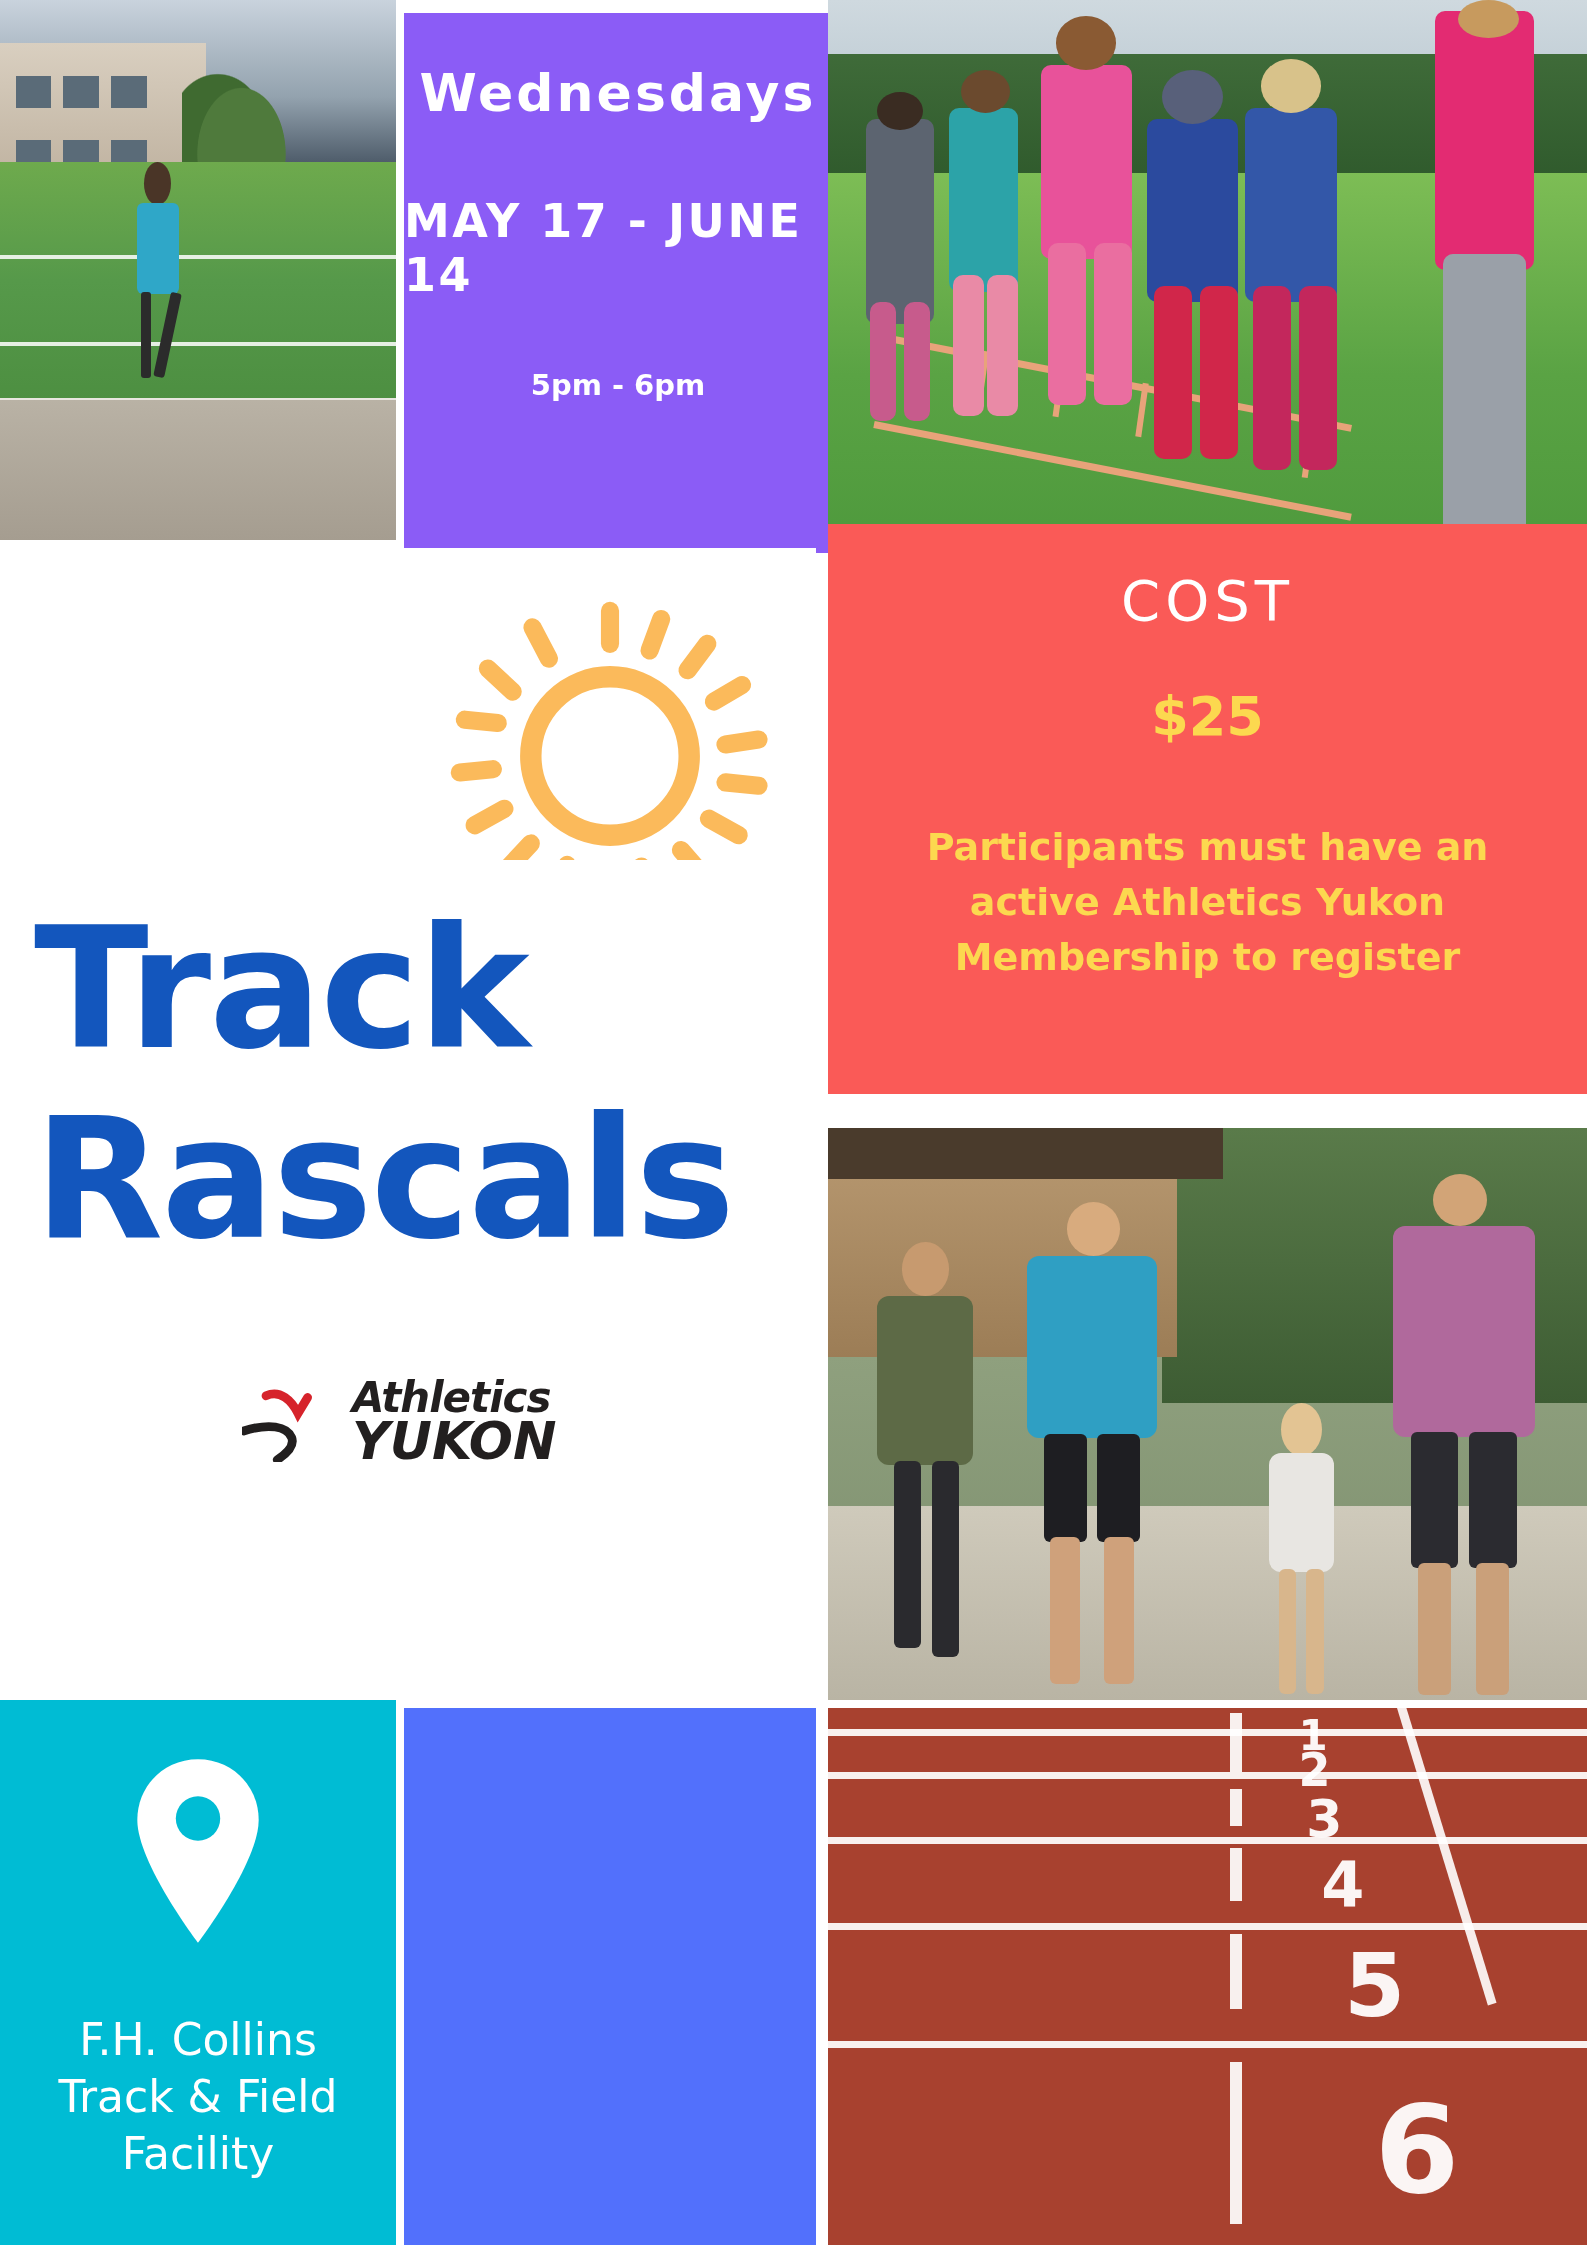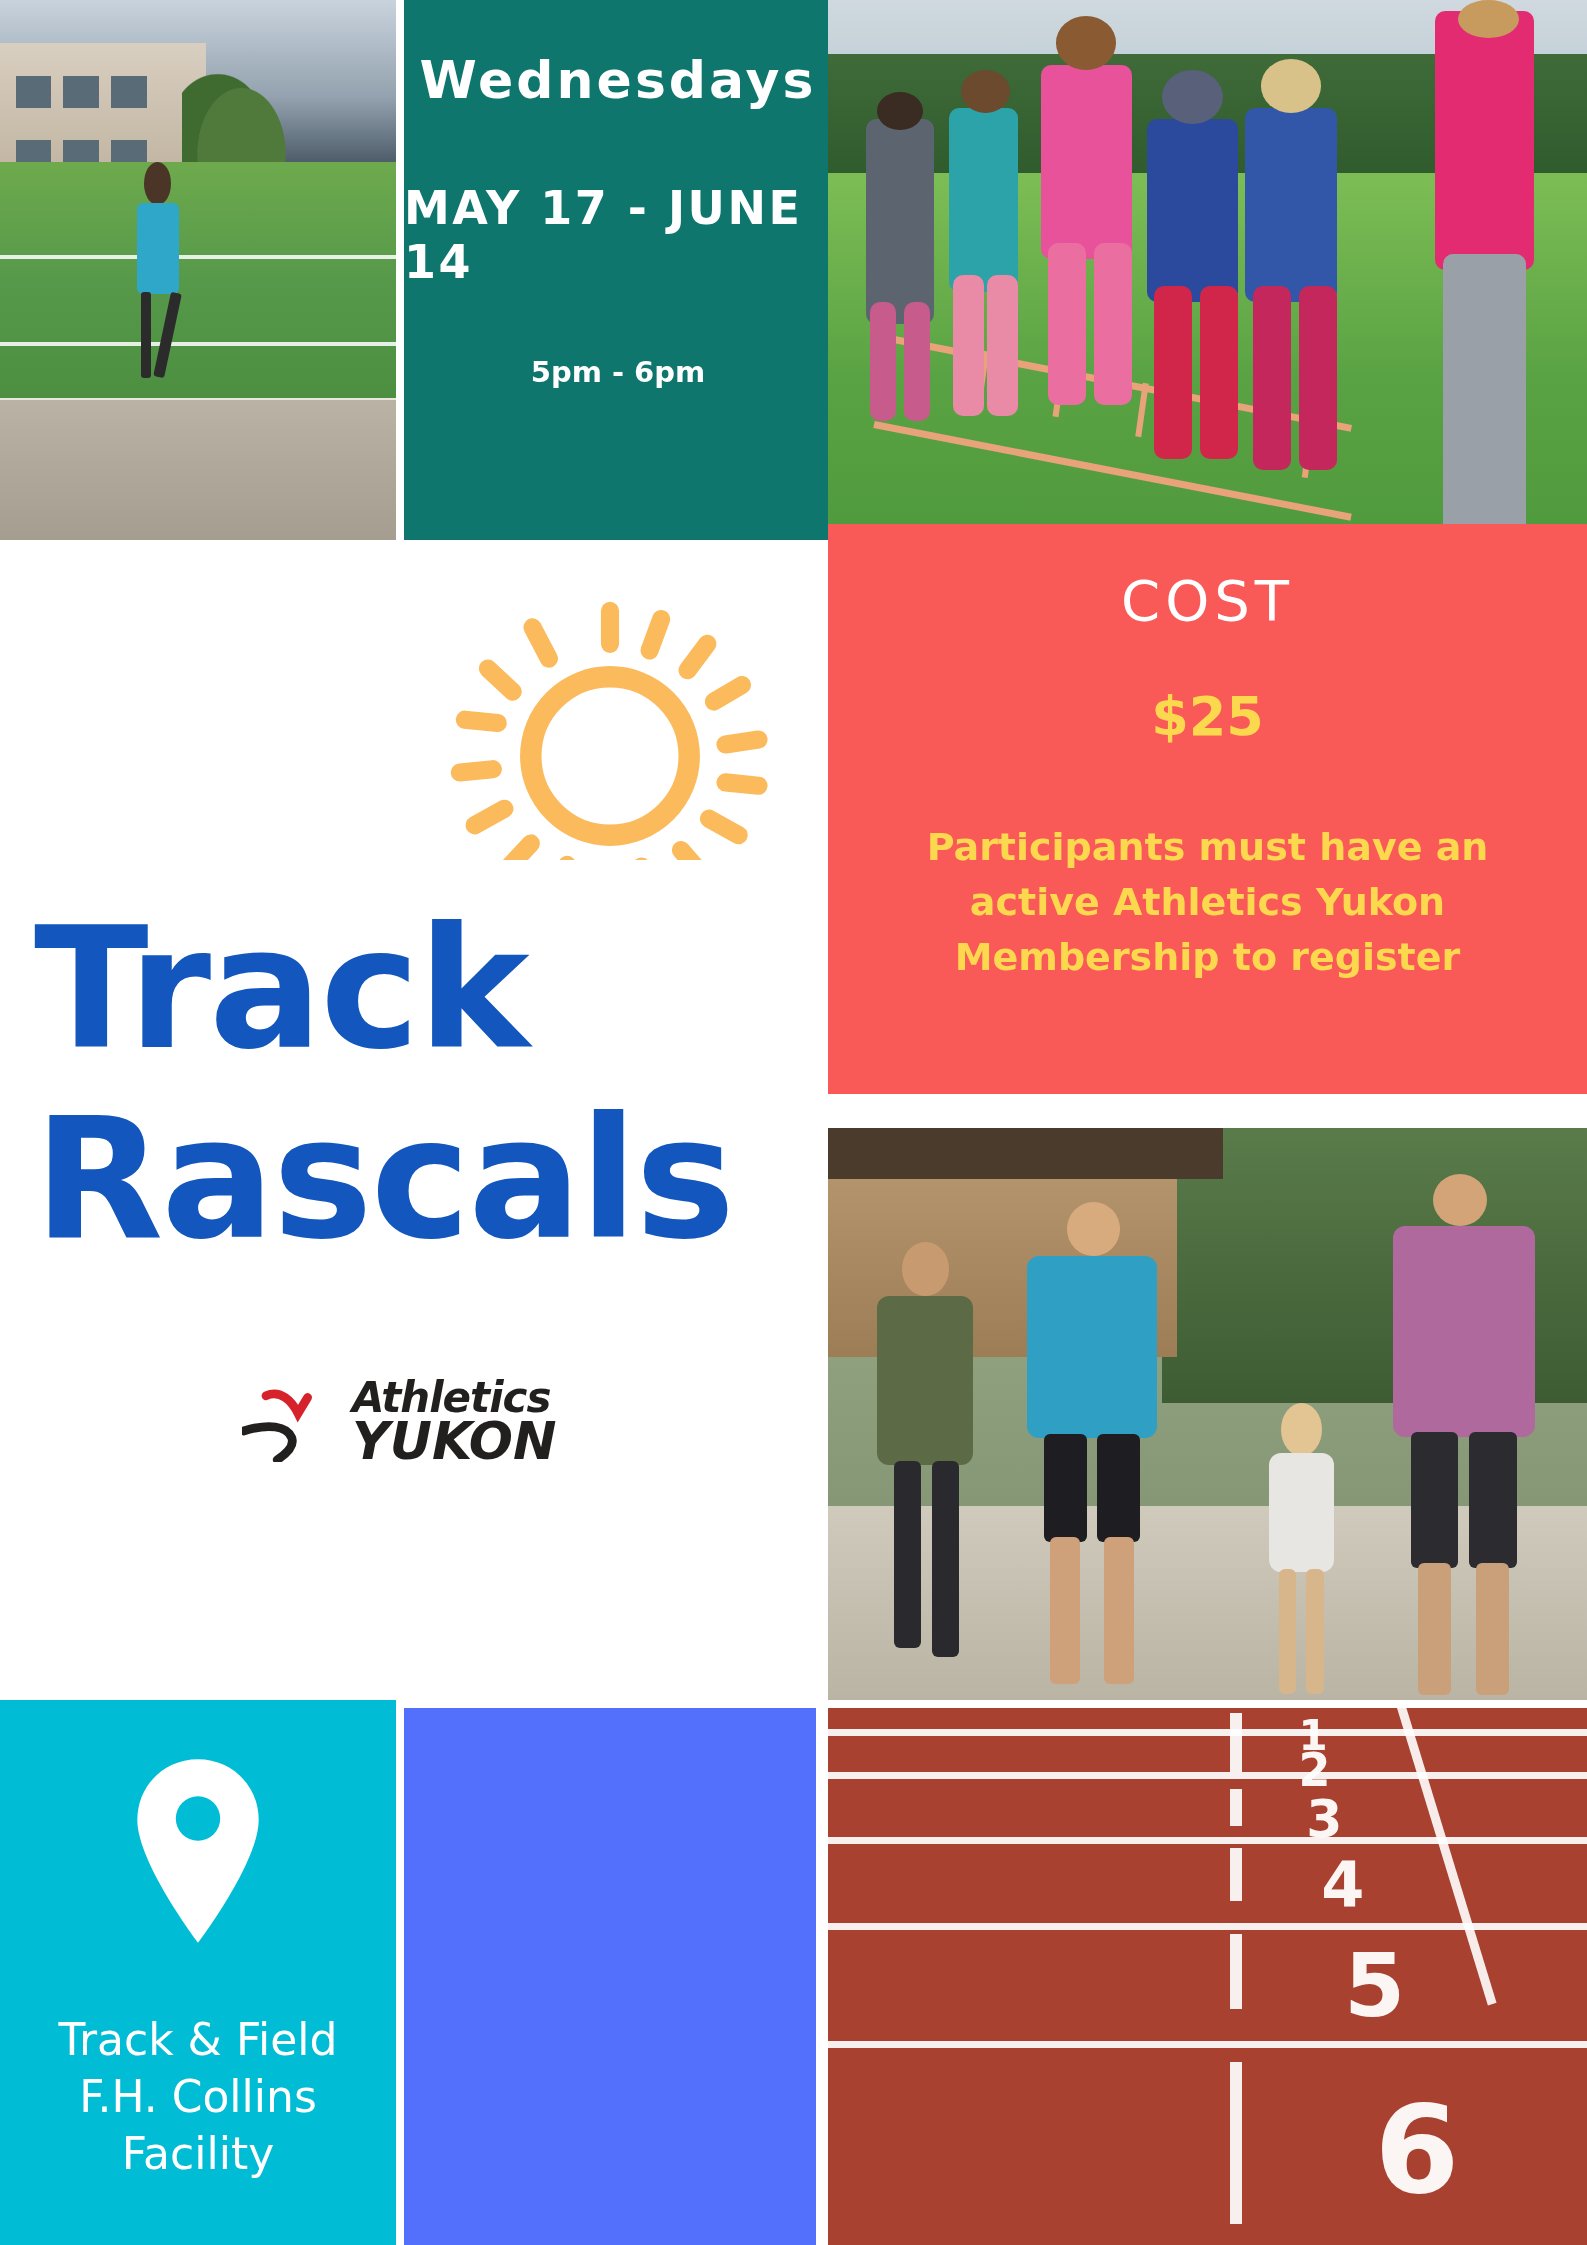--- a/index.html
+++ b/index.html
@@ -11,21 +11,21 @@
     position:relative; overflow:hidden;
   }
 
   .poster { position:absolute; inset:0; background:#fff; }
 
   
   .panel { position:absolute; overflow:hidden; }
 
   
   #photo-field   { left:0;   top:0;   width:396px;  height:540px; }
-  #schedule      { left:404px; top:0; width:428px;  height:540px; background:#0f766e; }
+  #schedule      { left:404px; top:13px; width:428px;  height:540px; background:#8b5cf6; }
   #photo-ladder  { left:828px; top:0; width:759px;  height:540px; }
 
   
   #sun-block     { left:404px; top:548px; width:412px; height:420px; background:#fff; }
   #cost          { left:828px; top:524px; width:759px; height:570px; background:#FA5A57; }
   #title-block   { left:0;   top:860px; width:816px; height:840px; background:#fff; }
   #photo-runners { left:828px; top:1128px; width:759px; height:572px; }
 
   
   #location      { left:0;   top:1700px; width:396px; height:545px; background:#00BCD4; }
@@ -331,22 +331,22 @@
 
   <div class="panel" id="location">
     <div class="loc-inner">
       <span>
         <svg width="148" height="196" viewBox="0 0 100 132" aria-hidden="true">
           <path d="M50 4 C27 4 9 22 9 45 C9 74 50 128 50 128 C50 128 91 74 91 45 C91 22 73 4 50 4 Z" fill="#ffffff"></path>
           <circle cx="50" cy="44" r="15" fill="#00BCD4"></circle>
         </svg>
       </span>
       <div class="loc-text">
+        <div>F.H. Collins</div>
         <div>Track &amp; Field</div>
-        <div>F.H. Collins</div>
         <div>Facility</div>
       </div>
     </div>
   </div>
 
   <div class="panel" id="blue-block"></div>
 
   <div class="panel" id="photo-track">
     <div class="ph">
       <div class="tk-bg"></div>

